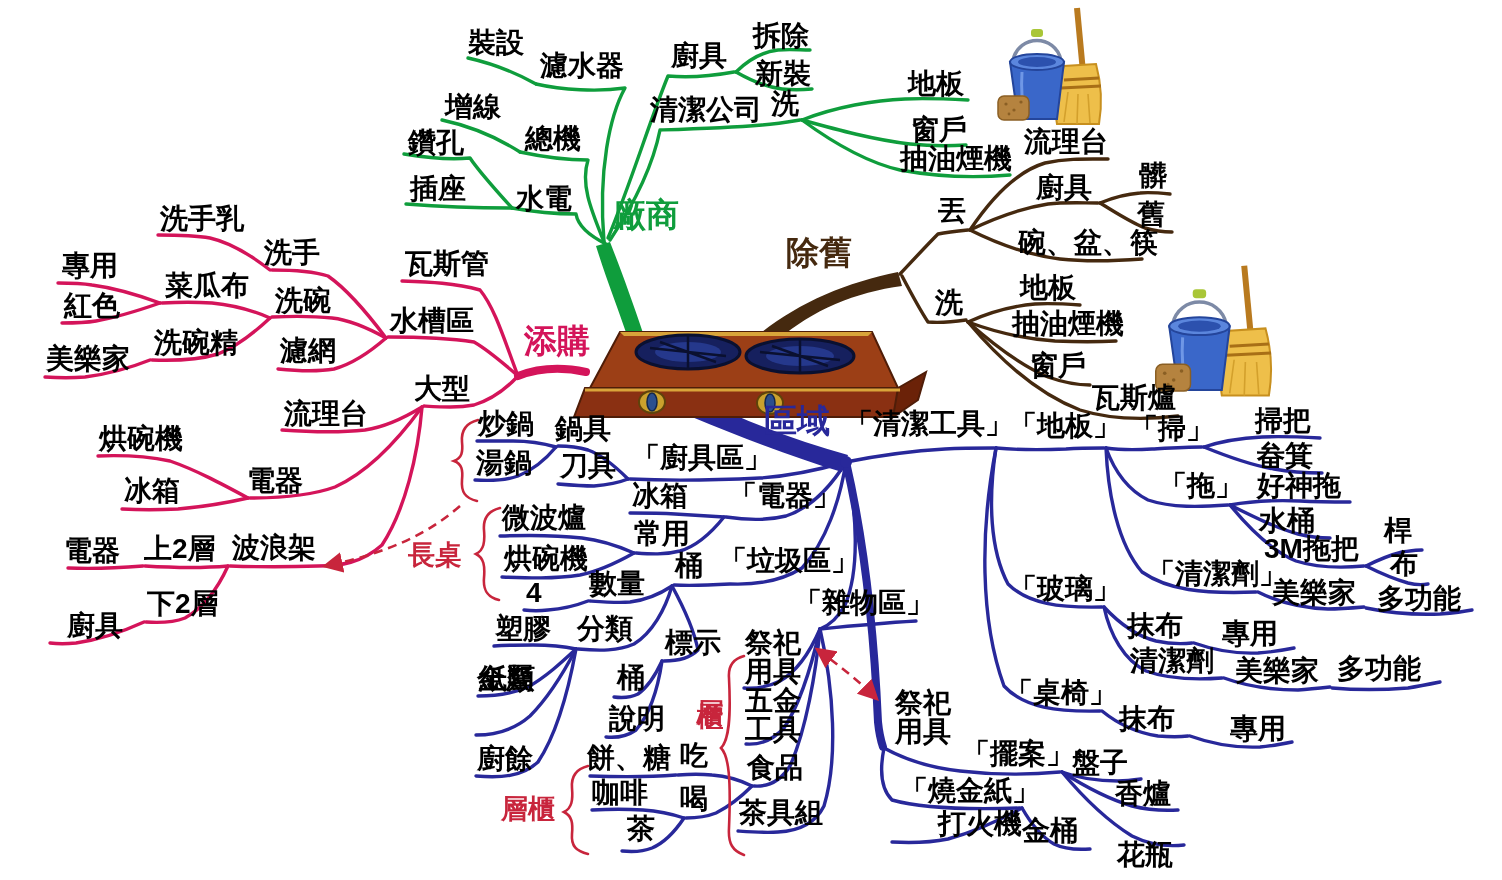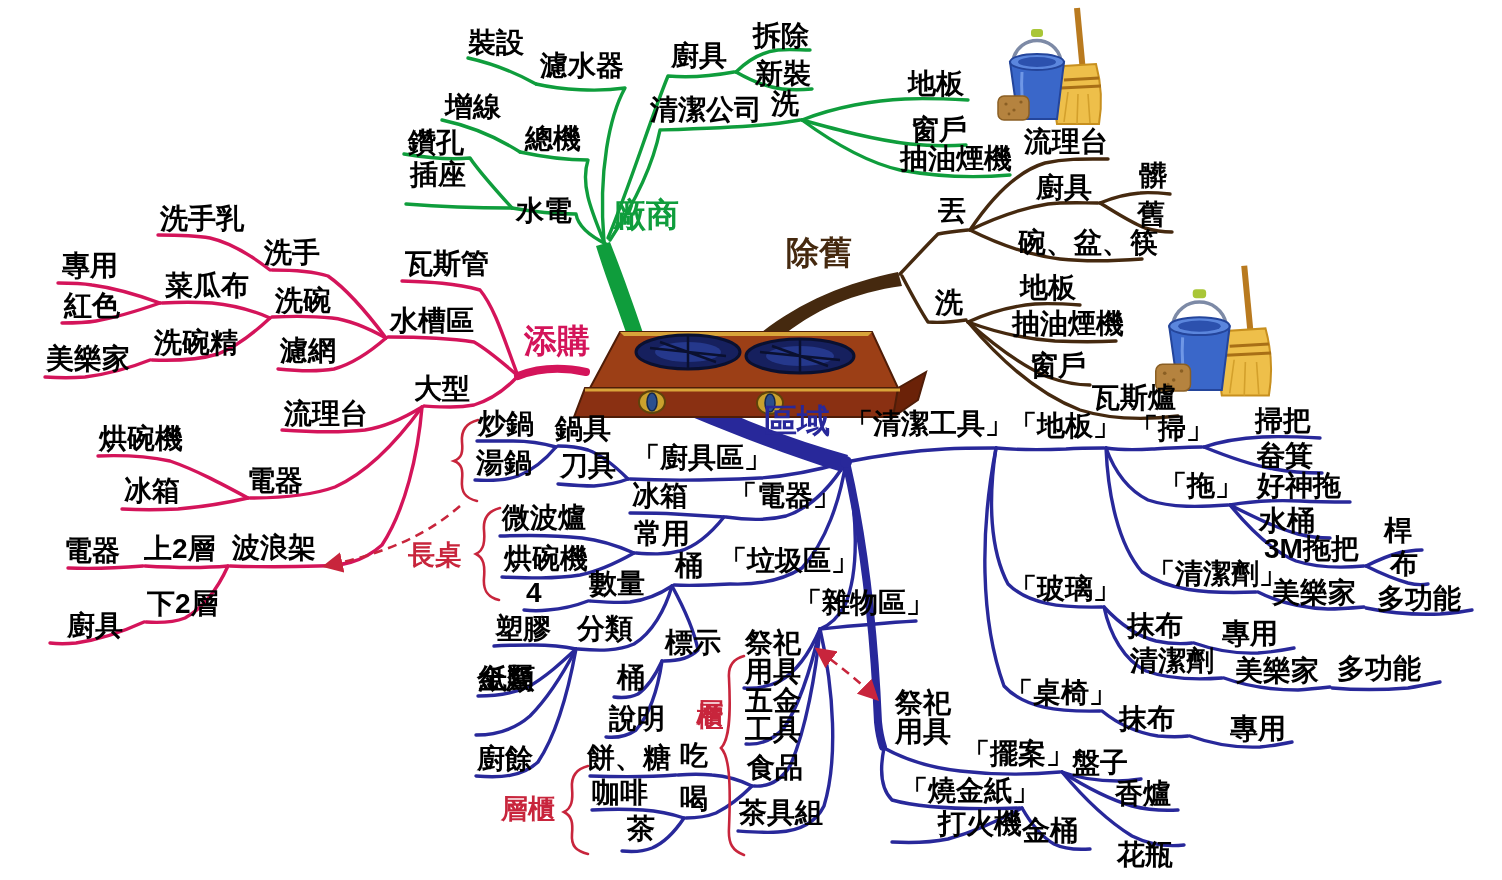--- a/index.html
+++ b/index.html
@@ -210,23 +210,23 @@
     <path d="M818,650 C840,666 860,682 876,698" marker-start="url(#arr)" marker-end="url(#arr)"></path>
   </g>
 </svg>
 
 <div id="labels">
       <span class="lb main cg" style="left: 613px; top: 198px;">廠商</span>
       <span class="lb" style="left: 540px; top: 51px;">濾水器</span>
       <span class="lb" style="left: 468px; top: 28px;">裝設</span>
       <span class="lb" style="left: 525px; top: 124px;">總機</span>
       <span class="lb" style="left: 445px; top: 92px;">增線</span>
-      <span class="lb" style="left: 516px; top: 196px;">水電</span>
+      <span class="lb" style="left: 516px; top: 184px;">水電</span>
       <span class="lb" style="left: 408px; top: 128px;">鑽孔</span>
-      <span class="lb" style="left: 410px; top: 160px;">插座</span>
+      <span class="lb" style="left: 410px; top: 174px;">插座</span>
       <span class="lb" style="left: 671px; top: 41px;">廚具</span>
       <span class="lb" style="left: 753px; top: 21px;">拆除</span>
       <span class="lb" style="left: 755px; top: 59px;">新裝</span>
       <span class="lb" style="left: 650px; top: 95px;">清潔公司</span>
       <span class="lb" style="left: 771px; top: 89px;">洗</span>
       <span class="lb" style="left: 908px; top: 69px;">地板</span>
       <span class="lb" style="left: 911px; top: 115px;">窗戶</span>
       <span class="lb" style="left: 900px; top: 144px;">抽油煙機</span>
       <span class="lb main cr" style="left: 786px; top: 236px;">除舊</span>
       <span class="lb" style="left: 938px; top: 196px;">丟</span>

